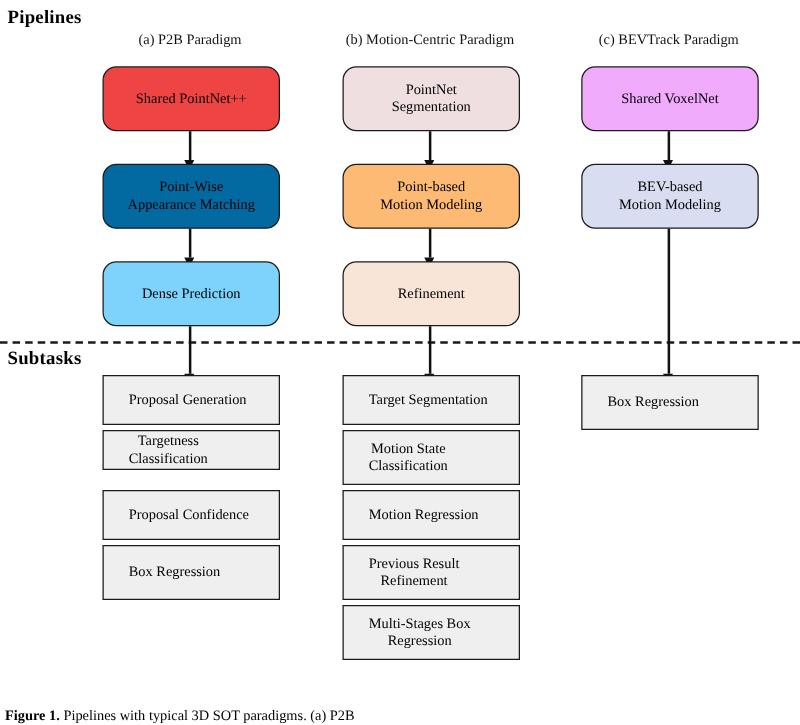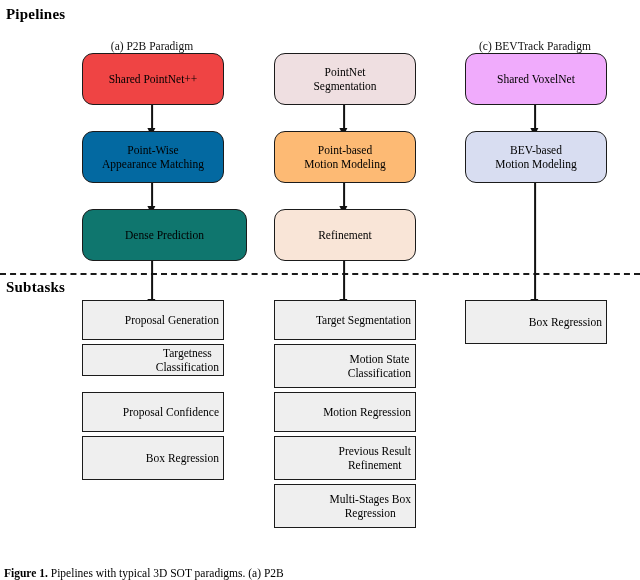--- a/index.html
+++ b/index.html
@@ -36,21 +36,20 @@
   #label-subtasks  { left: 6px;  top: 279px; }
 
   
   .col-title {
     position: absolute;
     font-size: 11.5px;
     color: #111;
     text-align: center;
     white-space: nowrap;
     transform: translateX(-50%);
-    margin-top: 14px;
   }
 
   
   .rbox {
     position: absolute;
     box-sizing: border-box;
     border: 1.6px solid #1b1b1b;
     border-radius: 11px;
     display: flex;
     align-items: center;
@@ -64,26 +63,26 @@
   .rbox .txt { display: block; }
 
   
   .sbox {
     position: absolute;
     box-sizing: border-box;
     border: 1.6px solid #1b1b1b;
     background: #efefef;
     display: flex;
     align-items: center;
-    justify-content: flex-end;
+    justify-content: flex-start;
     text-align: center;
     font-size: 11.5px;
     line-height: 1.25;
     color: #000;
-    padding: 2px 4px;
+    padding: 2px 20px;
   }
 
   
   .arrow {
     position: absolute;
     width: 0;
   }
   .arrow .shaft {
     position: absolute;
     left: 0; top: 0;
@@ -149,21 +148,21 @@
 
   <div class="rbox" id="a-p1" style="left:82px; top:131px; width:142px; height:52px; background:#0369a1;">
     <span class="txt">Point-Wise<br>Appearance Matching</span>
   </div>
 
   <div class="arrow" style="left:152px; top:183px;">
     <div class="shaft" style="height:23px;"></div>
     <div class="head" style="top:23px;"></div>
   </div>
 
-  <div class="rbox" id="a-p2" style="left:82px; top:209px; width:165px; height:52px; background:#0f766e;">
+  <div class="rbox" id="a-p2" style="left:82px; top:209px; width:142px; height:52px; background:#7dd3fc;">
     <span class="txt">Dense Prediction</span>
   </div>
 
   <div class="arrow" style="left:152px; top:261px;">
     <div class="shaft" style="height:38px;"></div>
     <div class="head" style="top:38px;"></div>
   </div>
 
   <div class="sbox" style="left:82px; top:300px; width:142px; height:40px;">
     <span class="txt">Proposal Generation</span>
@@ -171,20 +170,21 @@
   <div class="sbox" style="left:82px; top:344px; width:142px; height:32px;">
     <span class="txt">Targetness<br>Classification</span>
   </div>
   <div class="sbox" style="left:82px; top:392px; width:142px; height:40px;">
     <span class="txt">Proposal Confidence</span>
   </div>
   <div class="sbox" style="left:82px; top:436px; width:142px; height:44px;">
     <span class="txt">Box Regression</span>
   </div>
 
+  <div class="col-title" style="left:344px; top:26px;">(b) Motion-Centric Paradigm</div>
 
   <div class="rbox" id="b-p0" style="left:274px; top:53px; width:142px; height:52px; background:#EFDFE1;">
     <span class="txt">PointNet<br>Segmentation</span>
   </div>
 
   <div class="arrow" style="left:344px; top:105px;">
     <div class="shaft" style="height:23px;"></div>
     <div class="head" style="top:23px;"></div>
   </div>
 

